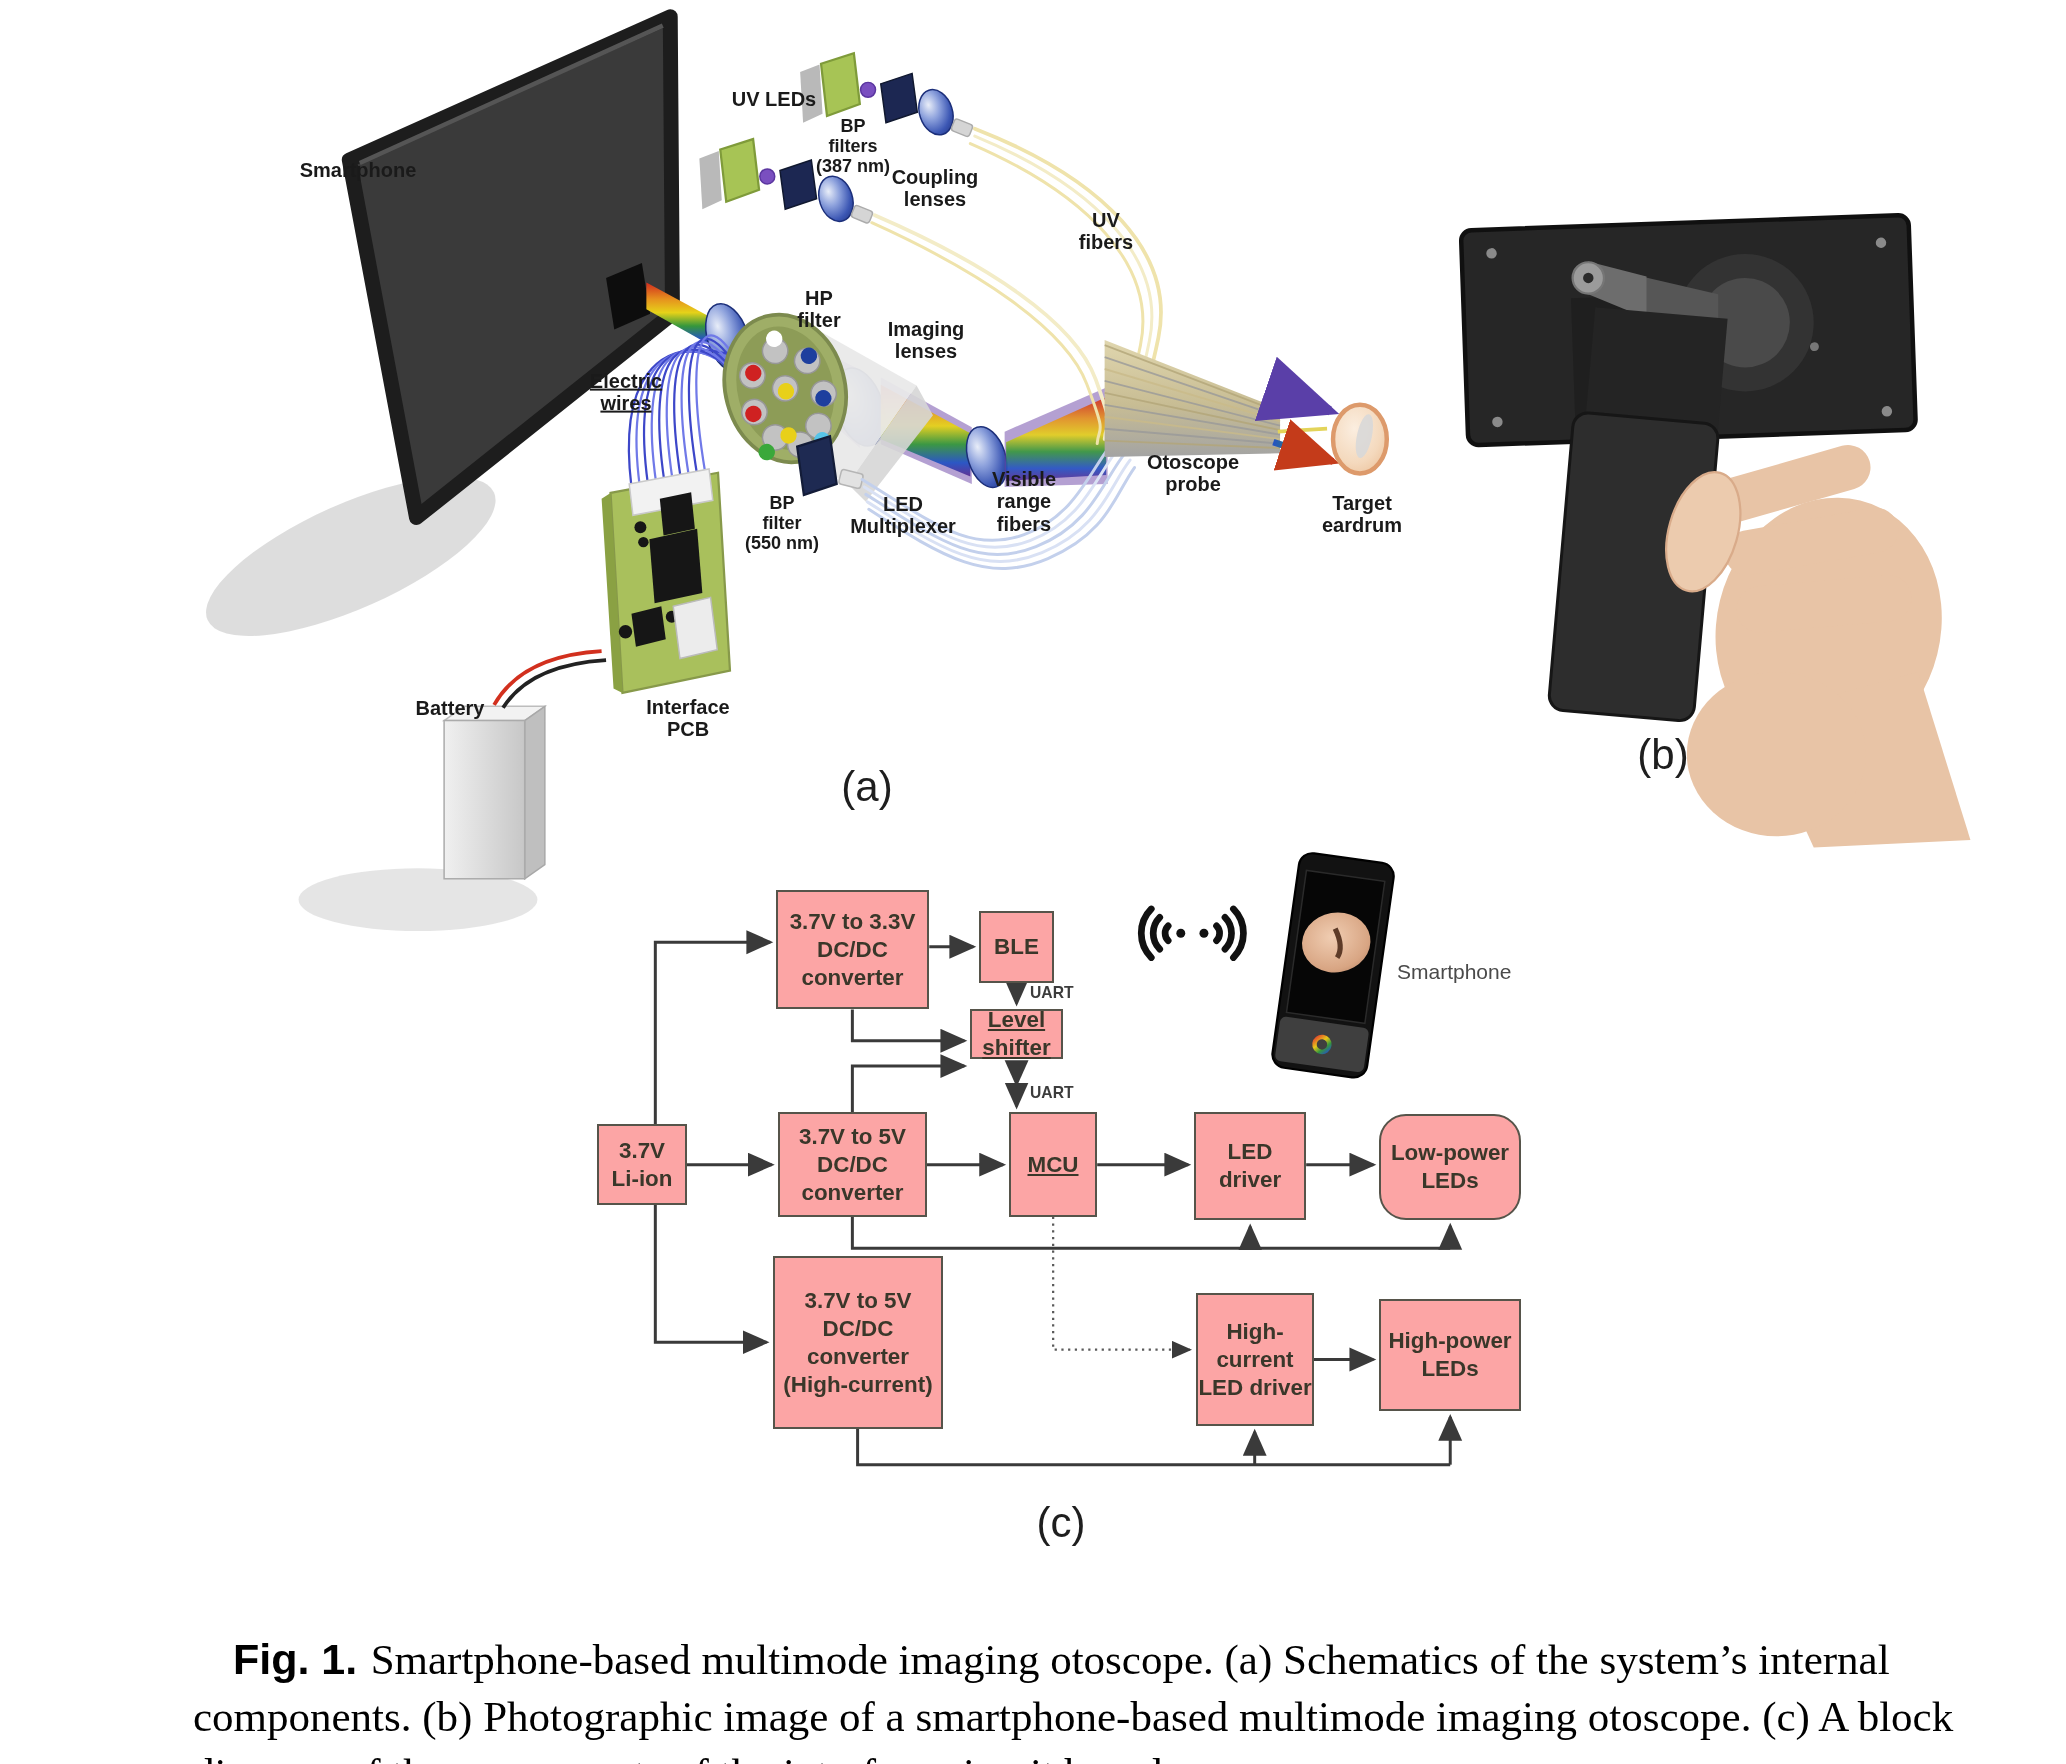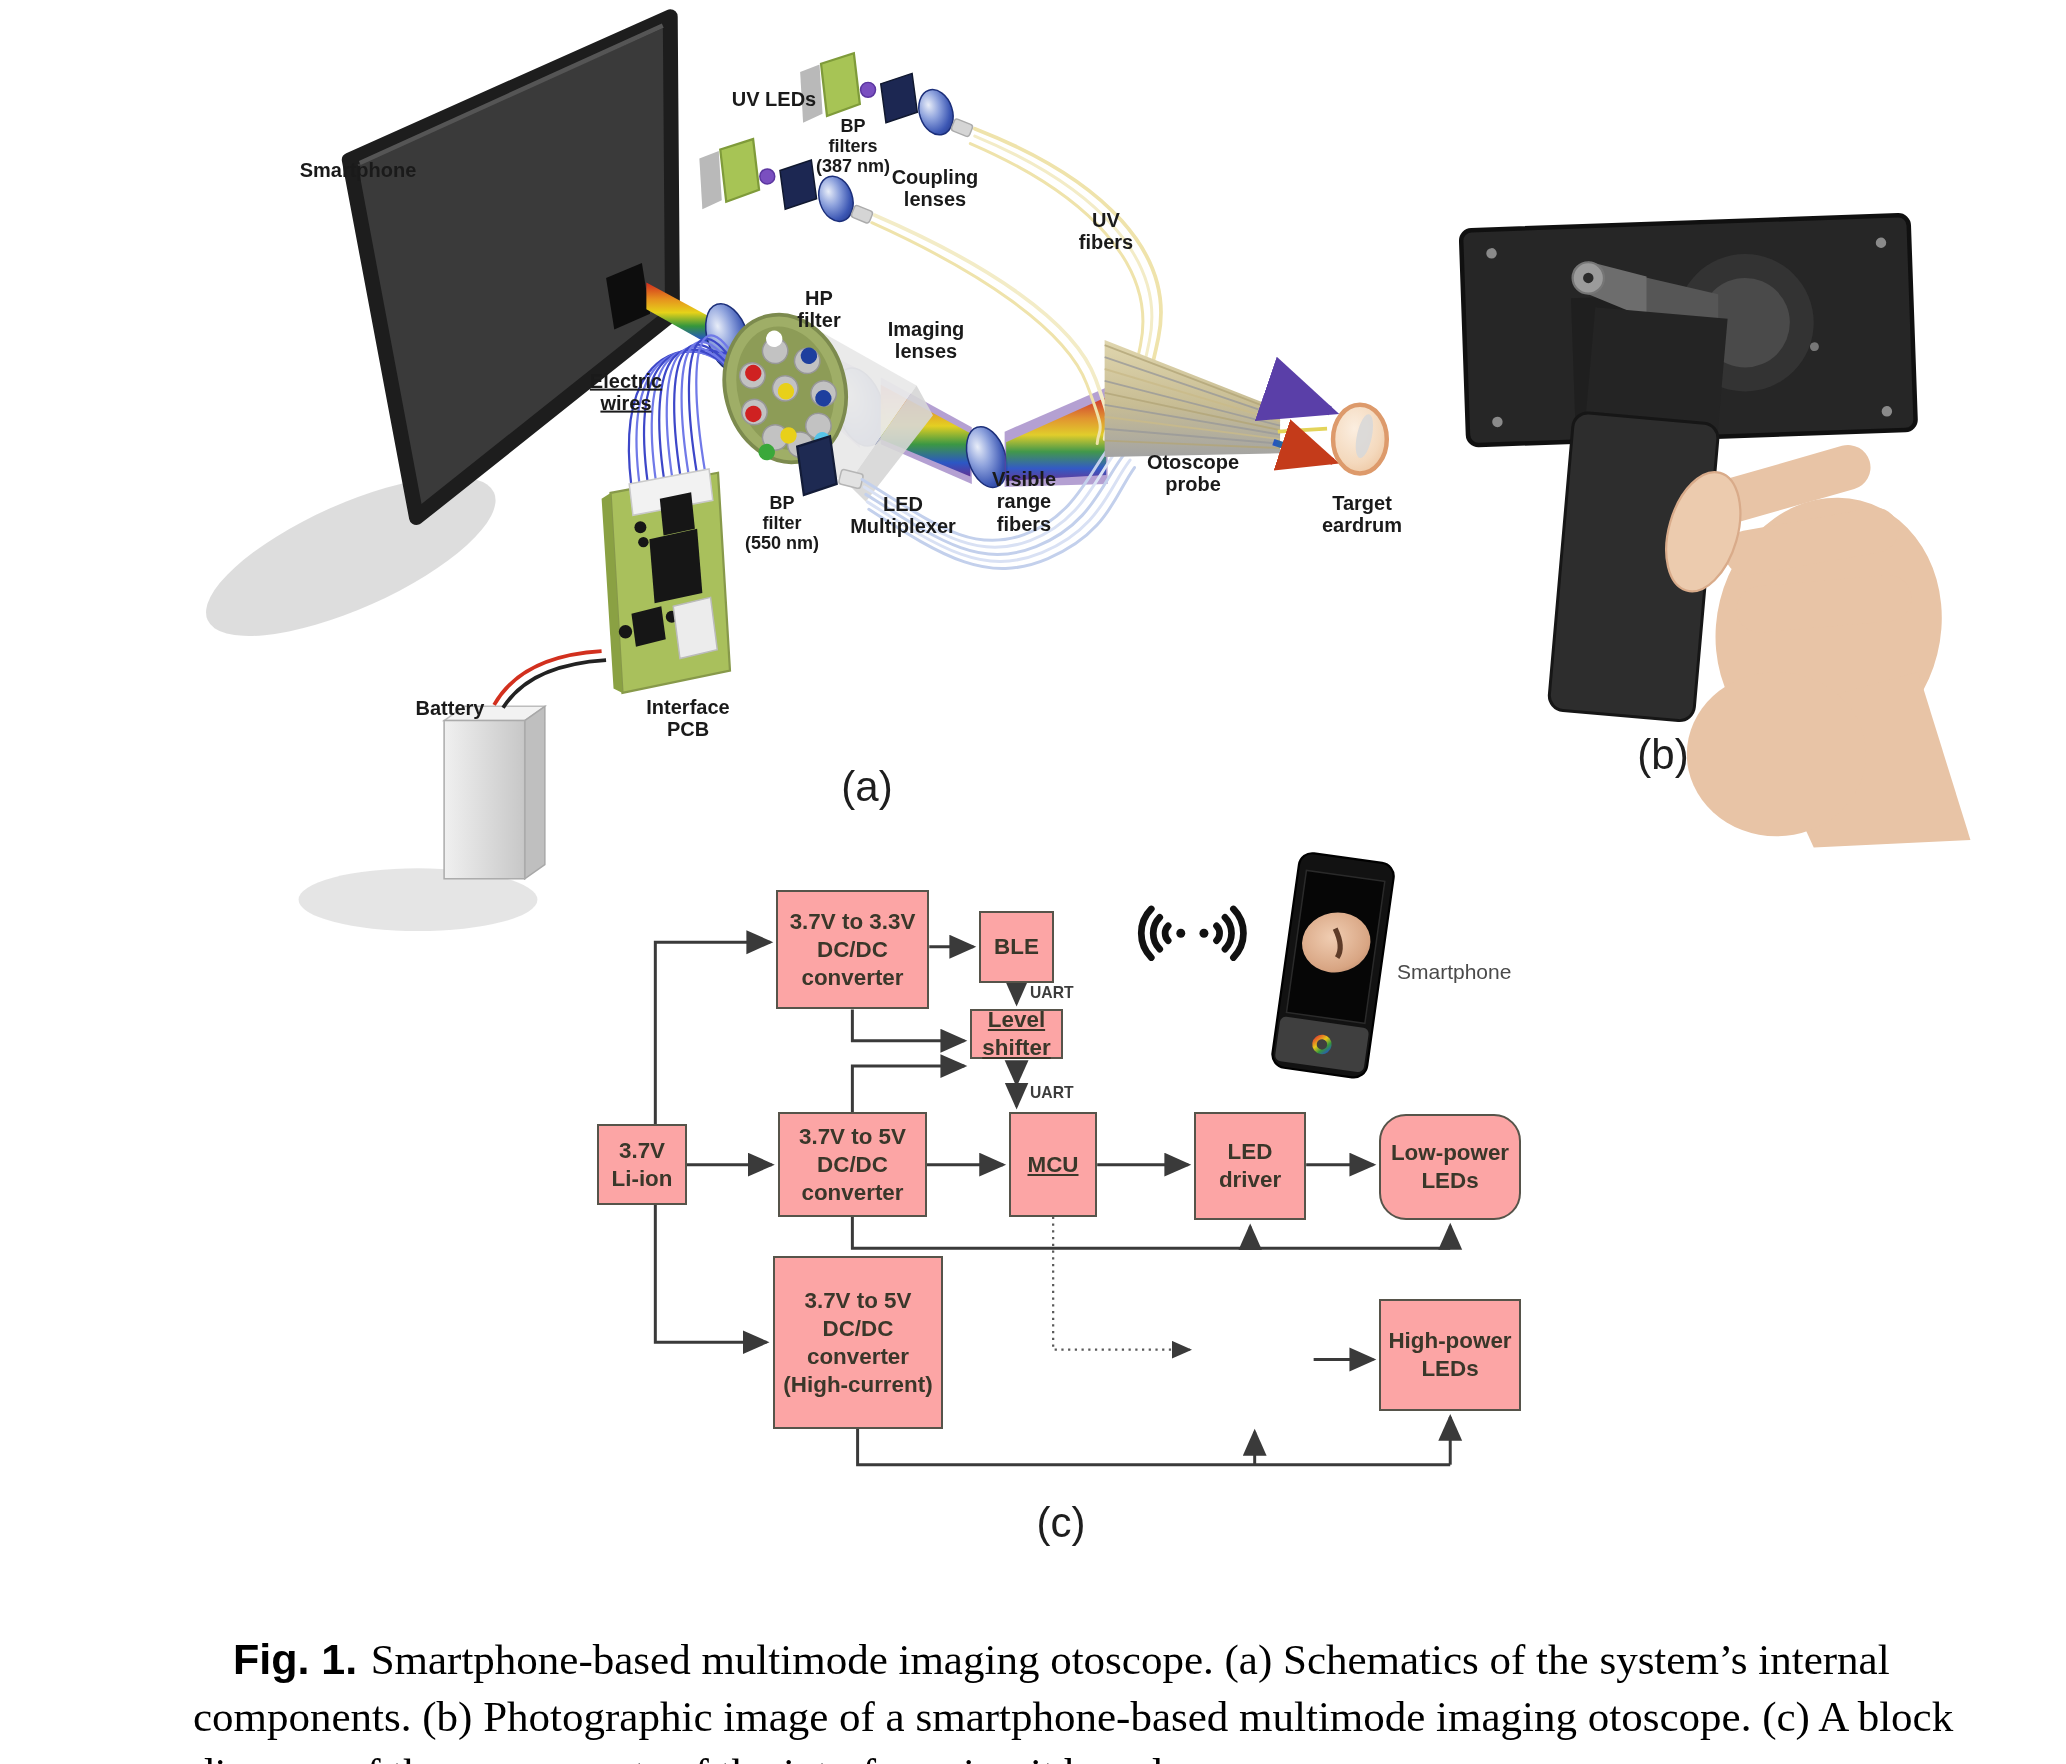--- a/index.html
+++ b/index.html
@@ -387,20 +387,23 @@
 converter</div>
   <div class="cbox" style="left:1009px;top:1112px;width:88px;height:105px;text-decoration:underline;">MCU</div>
   <div class="cbox" style="left:1194px;top:1112px;width:112px;height:108px;">LED
 driver</div>
   <div class="cbox" style="left:1379px;top:1114px;width:142px;height:106px;border-radius:27px;">Low-power
 LEDs</div>
   <div class="cbox" style="left:773px;top:1256px;width:170px;height:173px;">3.7V to 5V
 DC/DC
 converter
 (High-current)</div>
+  <div class="cbox" style="left:1196px;top:1293px;width:118px;height:133px;">High-
+current
+LED driver</div>
   <div class="cbox" style="left:1379px;top:1299px;width:142px;height:112px;">High-power
 LEDs</div>
 
   <div class="uart" style="left:1030px;top:984px;">UART</div>
   <div class="uart" style="left:1030px;top:1084px;">UART</div>
   <div class="phonelbl" style="left:1397px;top:960px;">Smartphone</div>
 
   <p class="caption"><span class="figlab">Fig. 1.</span><span>Smartphone-based multimode imaging otoscope. (a) Schematics of the system’s internal components. (b) Photographic image of a smartphone-based multimode imaging otoscope. (c) A block diagram of the components of the interface circuit board.</span></p>
 
 </div>

